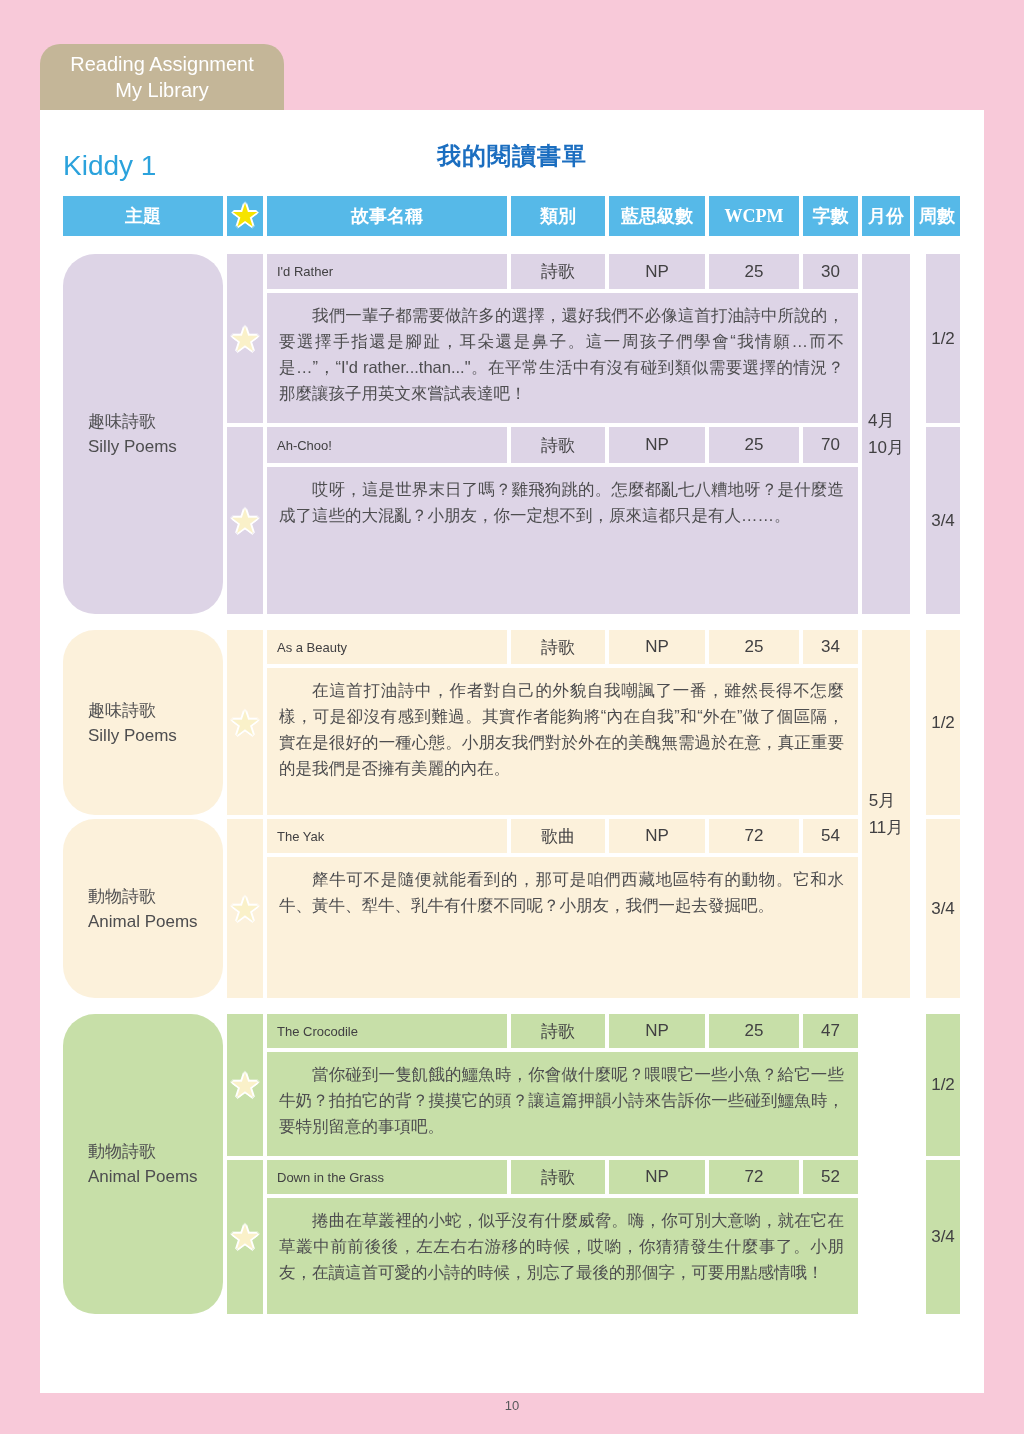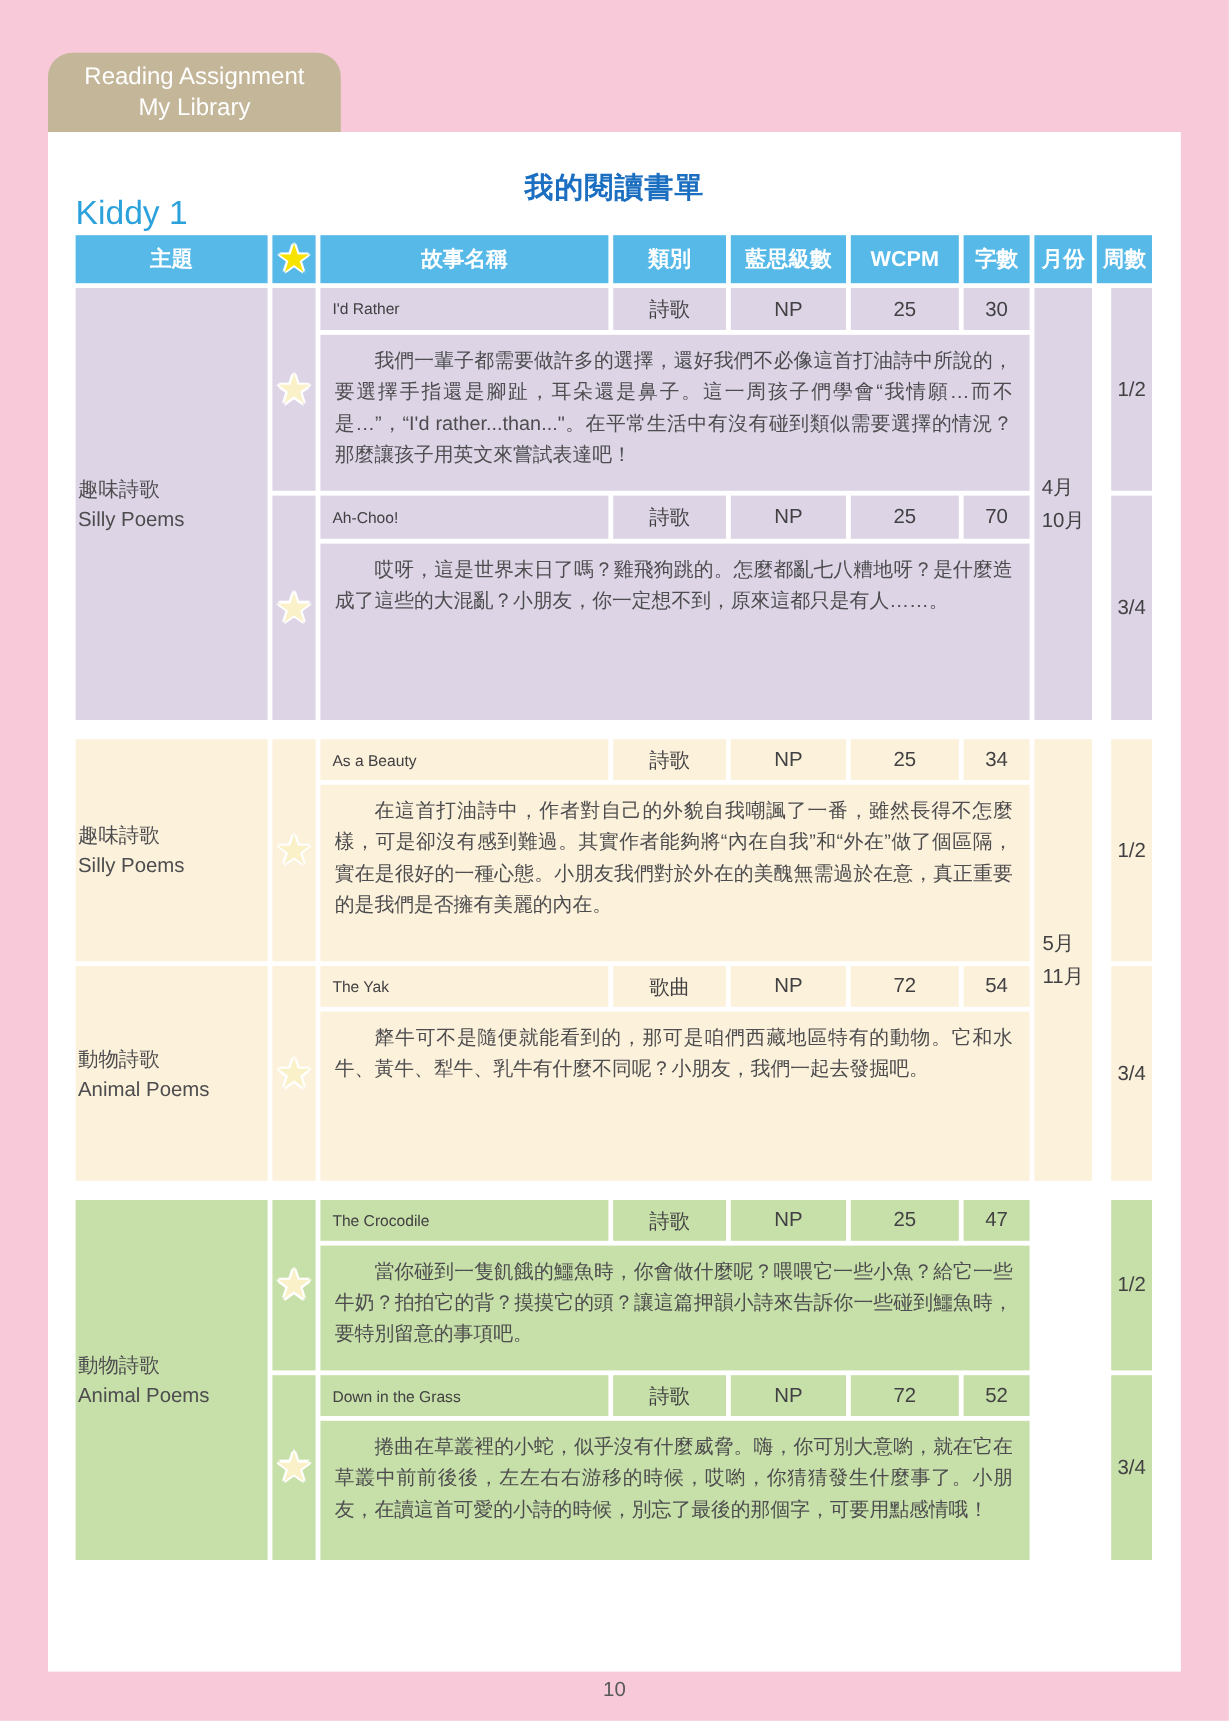--- a/index.html
+++ b/index.html
@@ -19,45 +19,45 @@
   }
   .card {
     position:absolute; left:40px; top:110px; width:944px; height:1283px;
     background:#FFFFFF; z-index:1;
   }
   .page-title {
     position:absolute; left:0; right:0; top:30px; text-align:center;
     color:#1B6EC0; font-size:24px; font-weight:bold; letter-spacing:1px;
   }
   .level {
-    position:absolute; left:23px; top:52px;
+    position:absolute; left:23px; top:40px;
     color:#2BA2DC; font-size:28px;text-align:center;
   }
   .tablewrap { position:absolute; left:23px; top:86px; width:897px; }
   .grid {
     display:grid; column-gap:4px; row-gap:4px;
     grid-template-columns:160px 36px 240px 94px 96px 90px 55px 48px 46px;
   }
-  .thead { height:40px; grid-template-rows:40px; margin-bottom:4px; }
+  .thead { height:40px; grid-template-rows:40px; margin-bottom:18px;font-family:Liberation Serif, serif; }
   .th {
     background:#56B9E8; color:#fff; font-weight:bold; font-size:18px;
     display:flex; align-items:center; justify-content:center;
   }
   .sec { width:100%; }
   .sec.purple { --bg:#DDD4E6; }
   .sec.cream  { --bg:#FCF1DB; }
   .sec.green  { --bg:#C7DFA8; }
   .sec + .sec { margin-top:16px; }
   .s1 { height:360px; grid-template-rows:35px 130px 36px 1fr; }
   .s2 { height:368px; grid-template-rows:34px 147px 34px 1fr; }
   .s3 { height:300px; grid-template-rows:34px 104px 34px 1fr; }
   .cell { background:var(--bg); }
   .topic {
     grid-column:1; display:flex; flex-direction:column; justify-content:center;
-    padding-left:2px; font-size:17px; line-height:25px; color:#4D4D4F;
+    padding-left:25px; font-size:17px; line-height:25px; color:#4D4D4F;border-radius:32px;
   }
   .starc { grid-column:2; display:flex; align-items:center; justify-content:center; }
   .star {
     font-size:30px; line-height:1;
     text-shadow:-1px -1px 0 #fff,1px -1px 0 #fff,-1px 1px 0 #fff,1px 1px 0 #fff,
                  0 -2px 0 #fff,0 2px 0 #fff,-2px 0 0 #fff,2px 0 0 #fff;
   }
   .star.hdr { color:#F6E400; font-size:28px; }
   .star.body { color:#FAF1C9; font-size:34px; }
   .name {
@@ -67,21 +67,21 @@
   .ctr { display:flex; align-items:center; justify-content:center; font-size:17px; color:#414042; }
   .desc { grid-column:3 / 8; padding:9px 14px 0 12px; }
   .desc p {
     font-size:16.5px; line-height:26px; text-indent:2em; text-align:justify;
     color:#4D4D4F;
   }
   .month { grid-column:8; text-align:left; line-height:27px; }
   .week { grid-column:9;margin-left:12px; }
   .footer {
     position:absolute; left:0; right:0; top:1398px; text-align:center;
-    font-size:17px; color:#58595B;
+    font-size:13px; color:#58595B;
   }
 </style>
 </head>
 <body>
 
 <div class="tab">
   <div>Reading Assignment</div>
   <div>My Library</div>
 </div>
 

